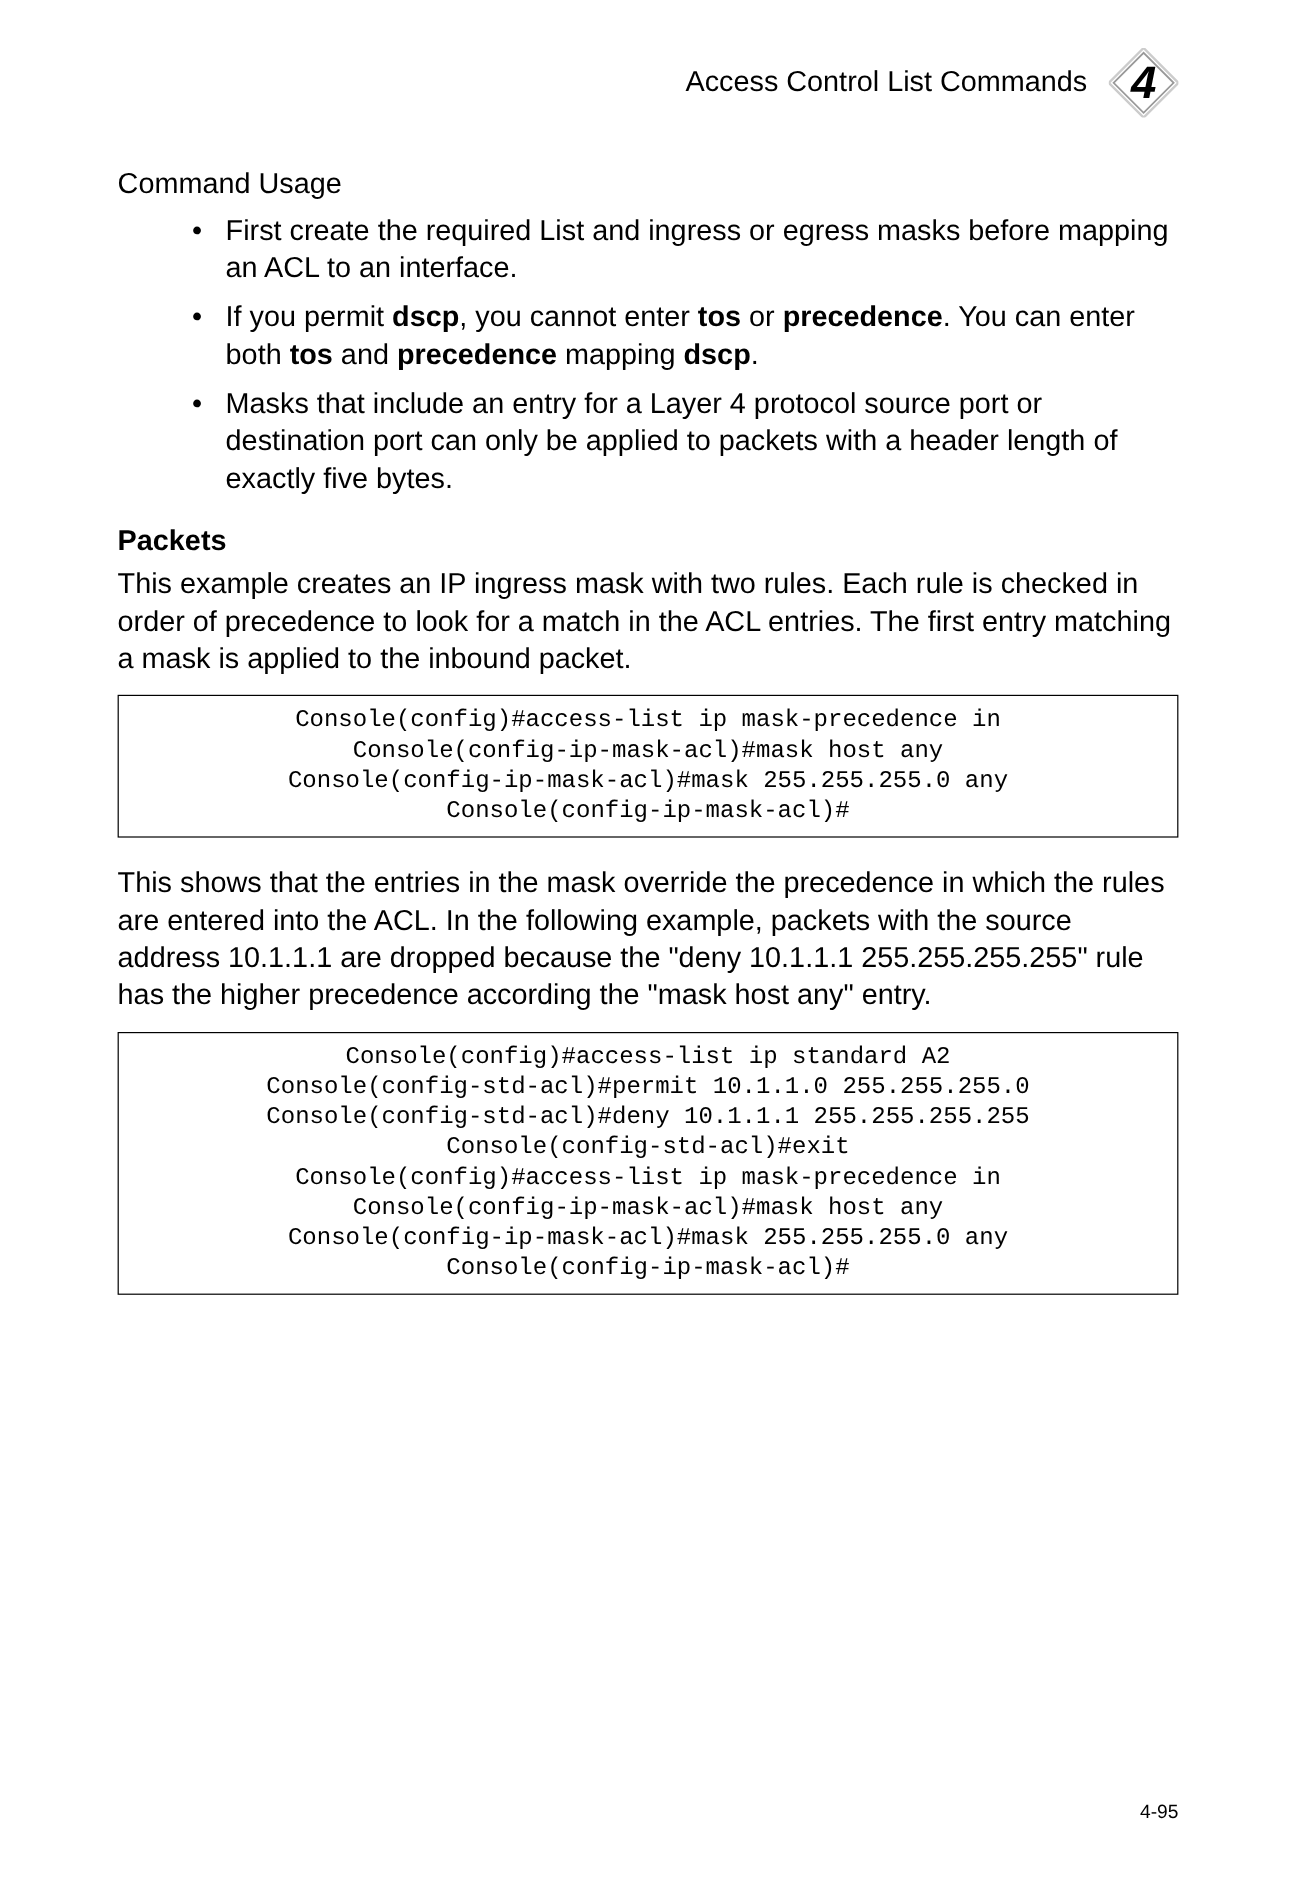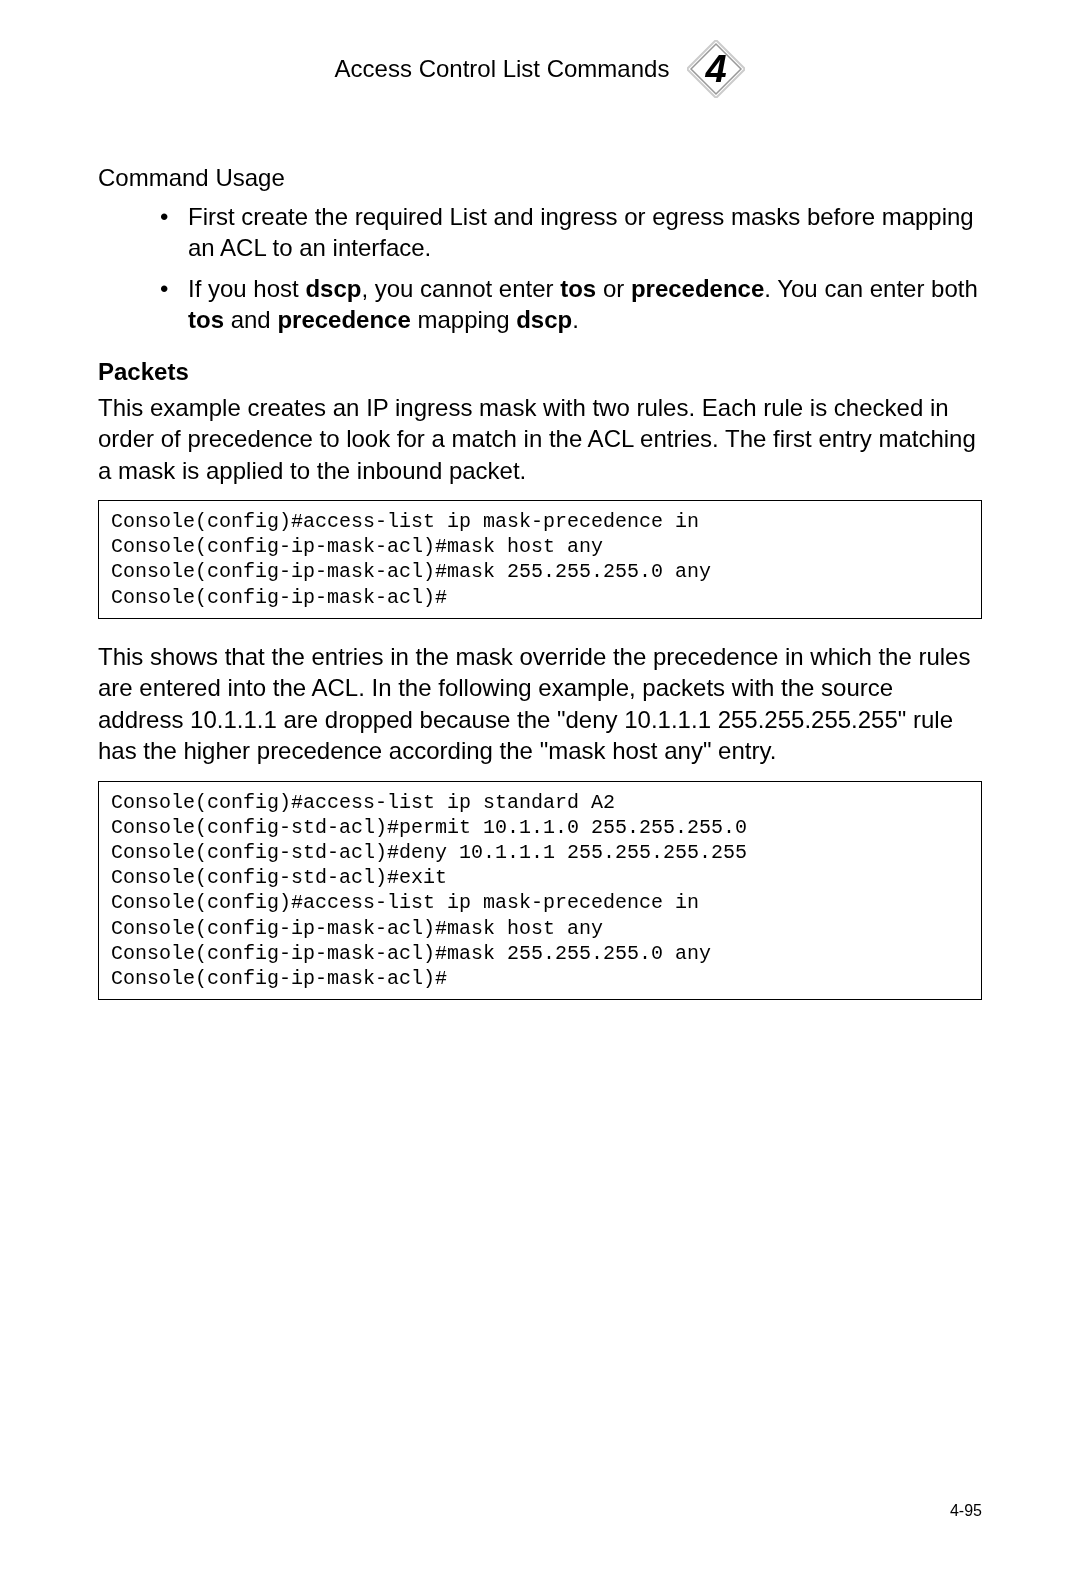--- a/index.html
+++ b/index.html
@@ -12,23 +12,23 @@
       height: 1570px;
       background: white;
       font-family: Arial, Helvetica, sans-serif;
       color: #000;
       position: relative;
       padding: 40px 98px 40px 98px;
     }
     .header {
       display: flex;
       align-items: center;
-      justify-content: center;
+      justify-content: flex-end;
       gap: 18px;
-      margin-bottom: 66px;
+      margin-bottom: 42px;
     }
     .header-title {
       font-size: 24px;
       font-weight: normal;
     }
     .chapter-icon {
       width: 58px;
       height: 58px;
       position: relative;
     }
@@ -65,20 +65,21 @@
     }
     .code-block {
       border: 1px solid #000;
       padding: 8px 12px;
       font-family: "Courier New", Courier, monospace;
       font-size: 20px;
       line-height: 1.26;
       white-space: pre;
       margin-bottom: 22px;
       margin-top: 8px;
+      text-align: center;
     }
     .bold {
       font-weight: bold;
     }
     .page-number {
       position: absolute;
       bottom: 50px;
       right: 98px;
       font-size: 16px;
     }
@@ -100,21 +101,22 @@
       <polygon points="4,29 29,4 54,29 29,54" fill="none" stroke="#999" stroke-width="1.5"></polygon>
       <text x="29" y="42" text-anchor="middle" font-family="Arial" font-size="38" font-weight="900" font-style="italic" fill="#000">4</text>
     </svg>
   </div>
 </div>
 
 <div class="section-heading">Command Usage</div>
 
 <ul class="bullet-list">
   <li><span>First create the required List and ingress or egress masks before mapping an ACL to an interface.</span></li>
-  <li><span>If you host </span><span class="bold">dscp</span><span>, you cannot enter </span><span class="bold">tos</span><span> or </span><span class="bold">precedence</span><span>. You can enter both </span><span class="bold">tos</span><span> and </span><span class="bold">precedence</span><span> mapping </span><span class="bold">dscp</span><span>.</span></li>
+  <li><span>If you permit </span><span class="bold">dscp</span><span>, you cannot enter </span><span class="bold">tos</span><span> or </span><span class="bold">precedence</span><span>. You can enter both </span><span class="bold">tos</span><span> and </span><span class="bold">precedence</span><span> mapping </span><span class="bold">dscp</span><span>.</span></li>
+  <li><span>Masks that include an entry for a Layer 4 protocol source port or destination port can only be applied to packets with a header length of exactly five bytes.</span></li>
 </ul>
 
 <div class="example-heading">Packets</div>
 
 <div class="para">This example creates an IP ingress mask with two rules. Each rule is checked in order of precedence to look for a match in the ACL entries. The first entry matching a mask is applied to the inbound packet.</div>
 
 <div class="code-block">Console(config)#access-list ip mask-precedence in
 Console(config-ip-mask-acl)#mask host any
 Console(config-ip-mask-acl)#mask 255.255.255.0 any
 Console(config-ip-mask-acl)#</div>

